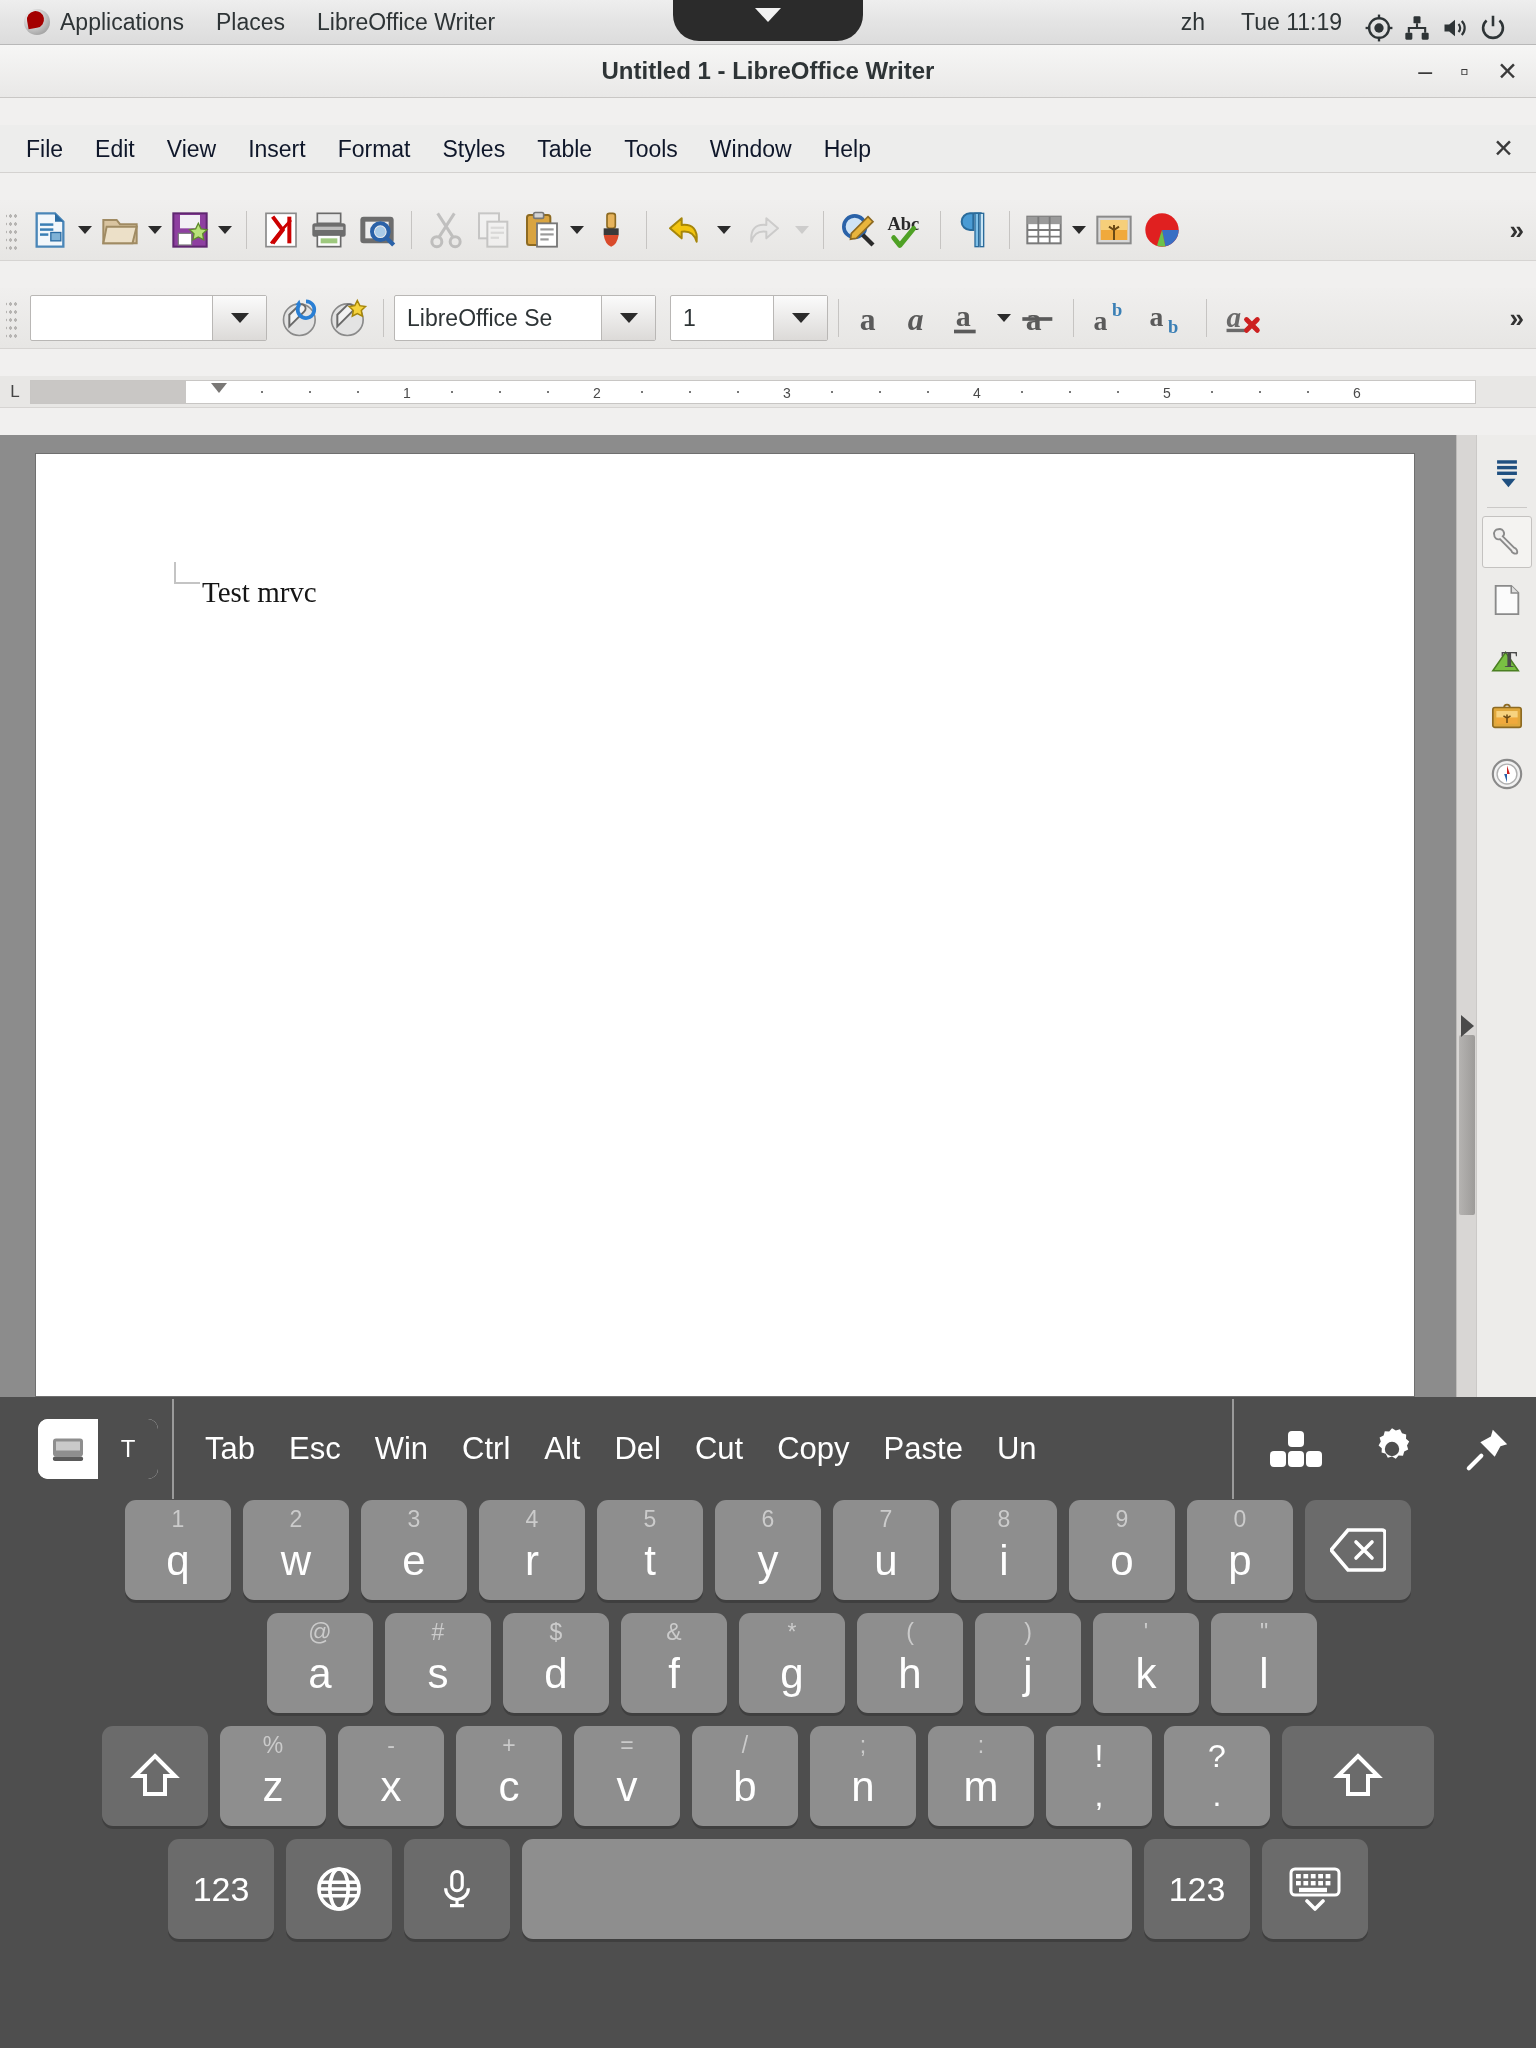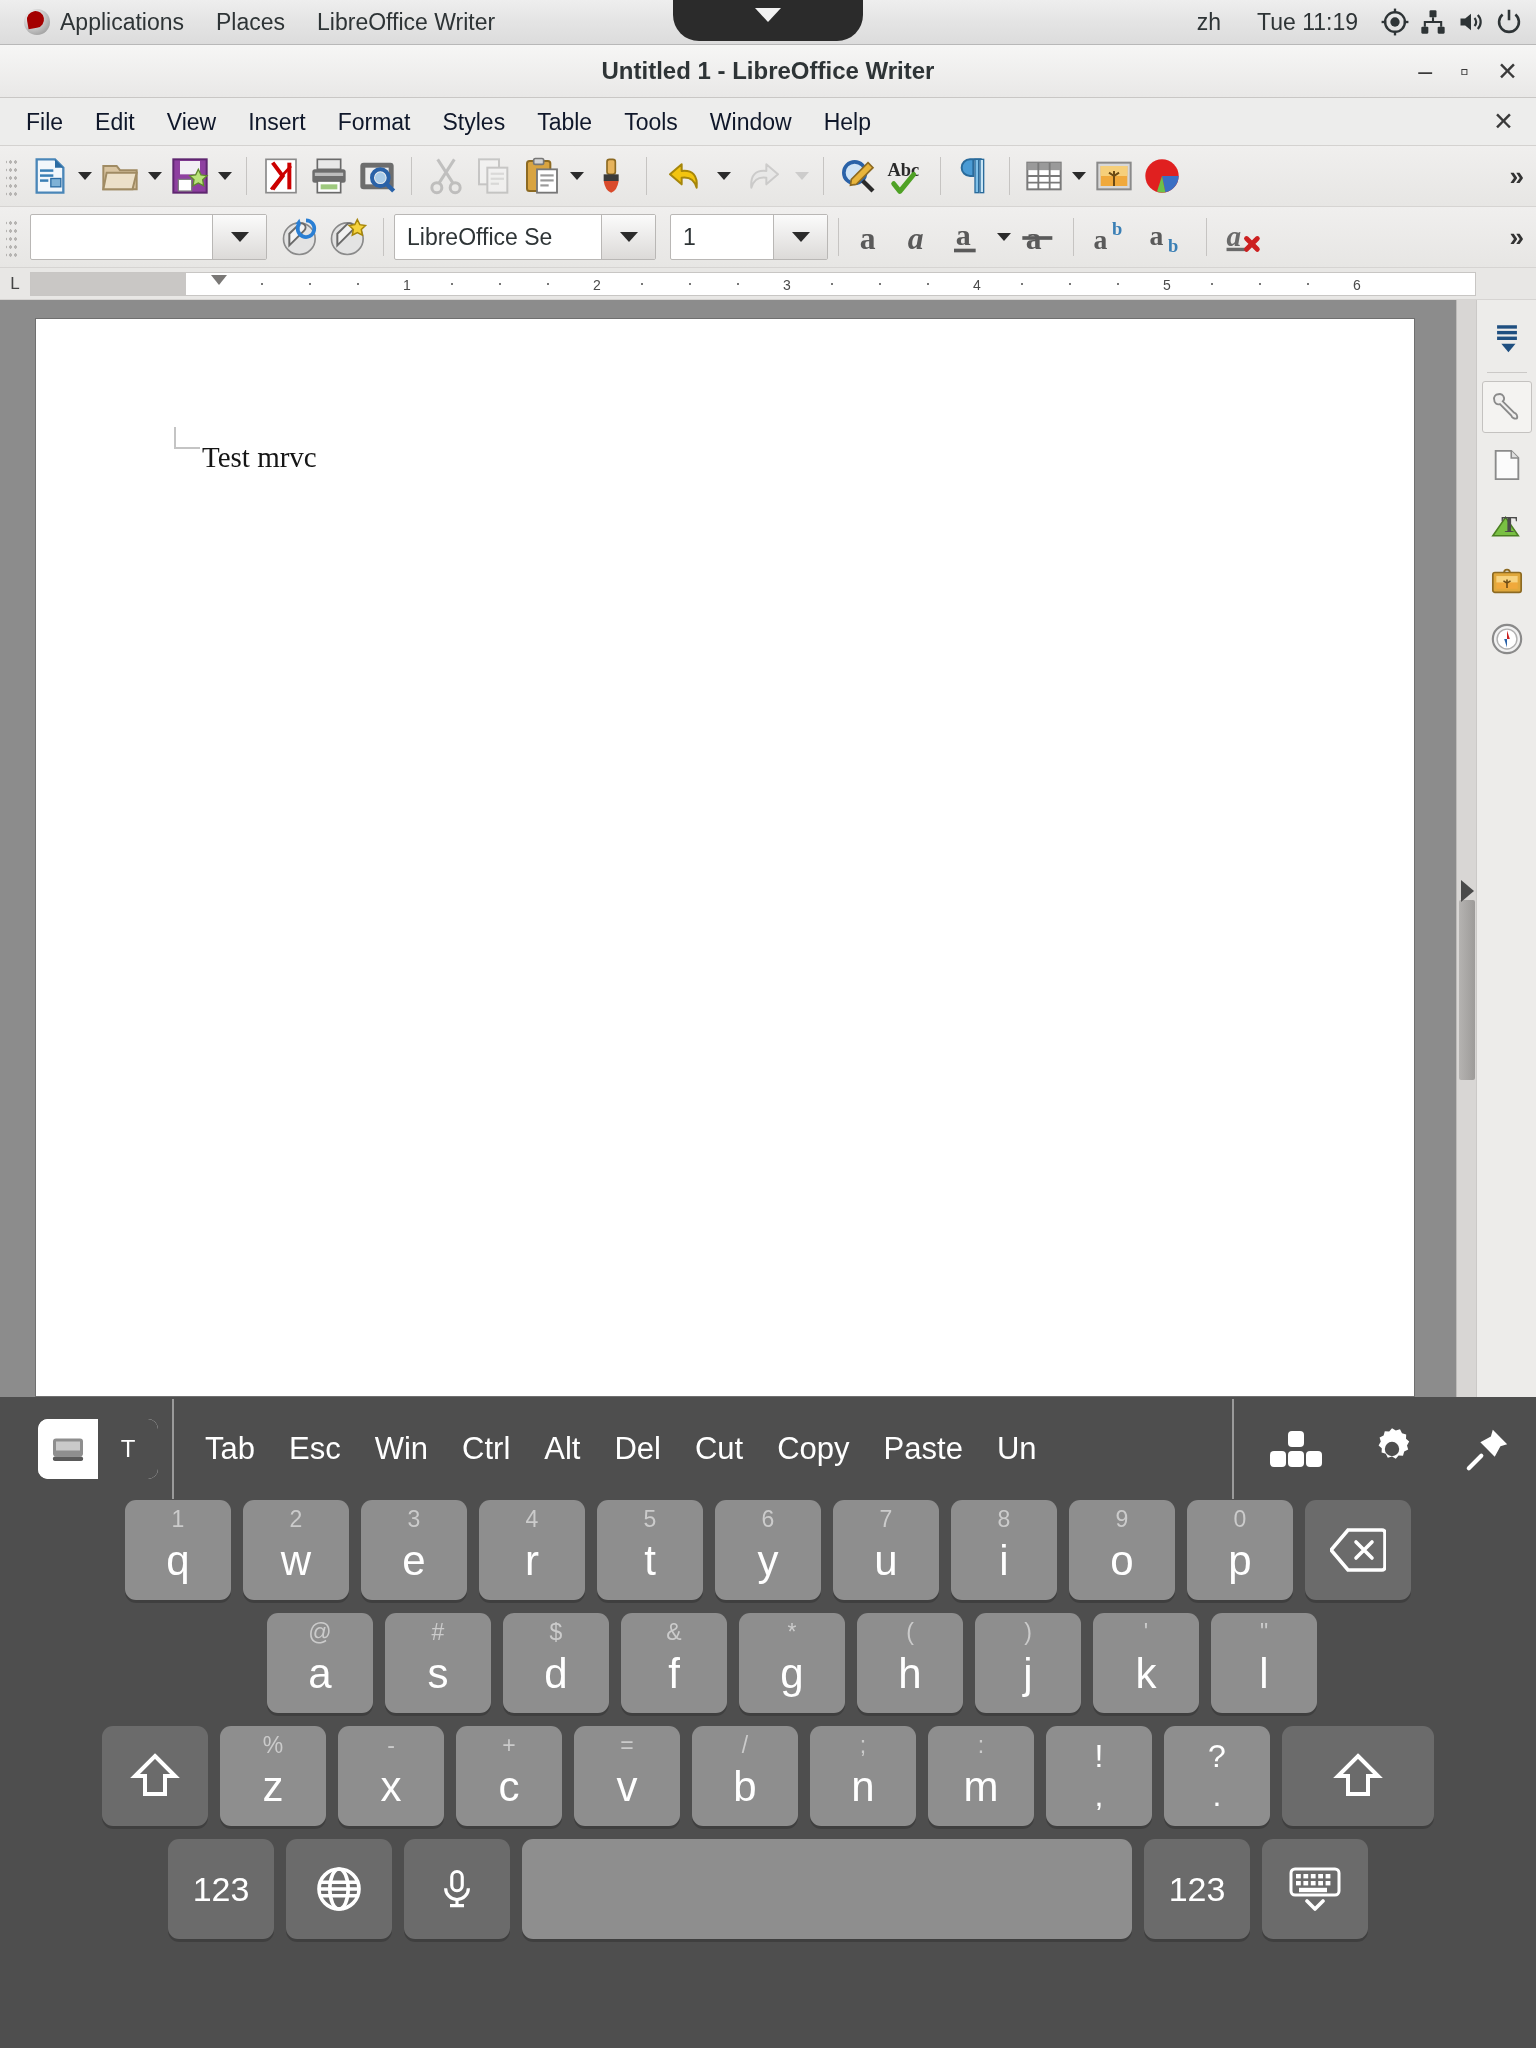--- a/index.html
+++ b/index.html
@@ -13,21 +13,21 @@
   
   #top-panel {
     position: absolute; top: 0; left: 0; width: 1536px; height: 45px;
     background: linear-gradient(to bottom, #eeeeee 0%, #e4e4e4 50%, #dcdcdc 100%);
     border-bottom: 1px solid #b8b8b8;
     display: flex; align-items: center;
     font-size: 23px; color: #2e3436;
   }
   .panel-item { padding: 0 16px; height: 45px; display: flex; align-items: center; gap: 10px; }
   #panel-left { display: flex; align-items: flex-end; padding-left: 8px; }
-  #panel-right { margin-left: auto; display: flex; align-items: center; padding-right: 10px; gap: 4px; }
+  #panel-right { margin-left: auto; display: flex; align-items: flex-end; padding-right: 26px; gap: 4px; }
   .fedora-logo {
     width: 26px; height: 26px; border-radius: 50%;
     background: radial-gradient(circle at 35% 30%, #ffffff 0%, #cfcfcf 40%, #8a8a8a 100%);
     position: relative; overflow: hidden;
   }
   .fedora-logo::after {
     content: ""; position: absolute; left: 3px; top: 2px;
     width: 17px; height: 17px; border-radius: 50% 50% 50% 0;
     background: #a40000; transform: rotate(-10deg);
   }
@@ -44,21 +44,21 @@
     border-left: 13px solid transparent; border-right: 13px solid transparent;
     border-top: 14px solid #f2f2f2;
   }
   .tray-icon { width: 34px; height: 34px; display: flex; align-items: center; justify-content: center; }
   .tray-icon svg { display: block; }
 
   
   #writer-window {
     position: absolute; top: 45px; left: 0; width: 1536px; height: 1352px;
     background: #f1f0ef;
-    display: flex; flex-direction: column;
+    display: flex; flex-direction: column; gap: 27px;
   }
   #title-bar {
     height: 53px; background: linear-gradient(to bottom, #f6f6f5, #e9e8e7);
     border-bottom: 1px solid #c9c7c5;
     display: flex; align-items: center; position: relative;
   }
   #window-title {
     flex: 1; text-align: center; font-size: 24px; font-weight: bold; color: #2e3436;
   }
   #win-buttons { position: absolute; right: 18px; display: flex; align-items: center; gap: 28px; }

